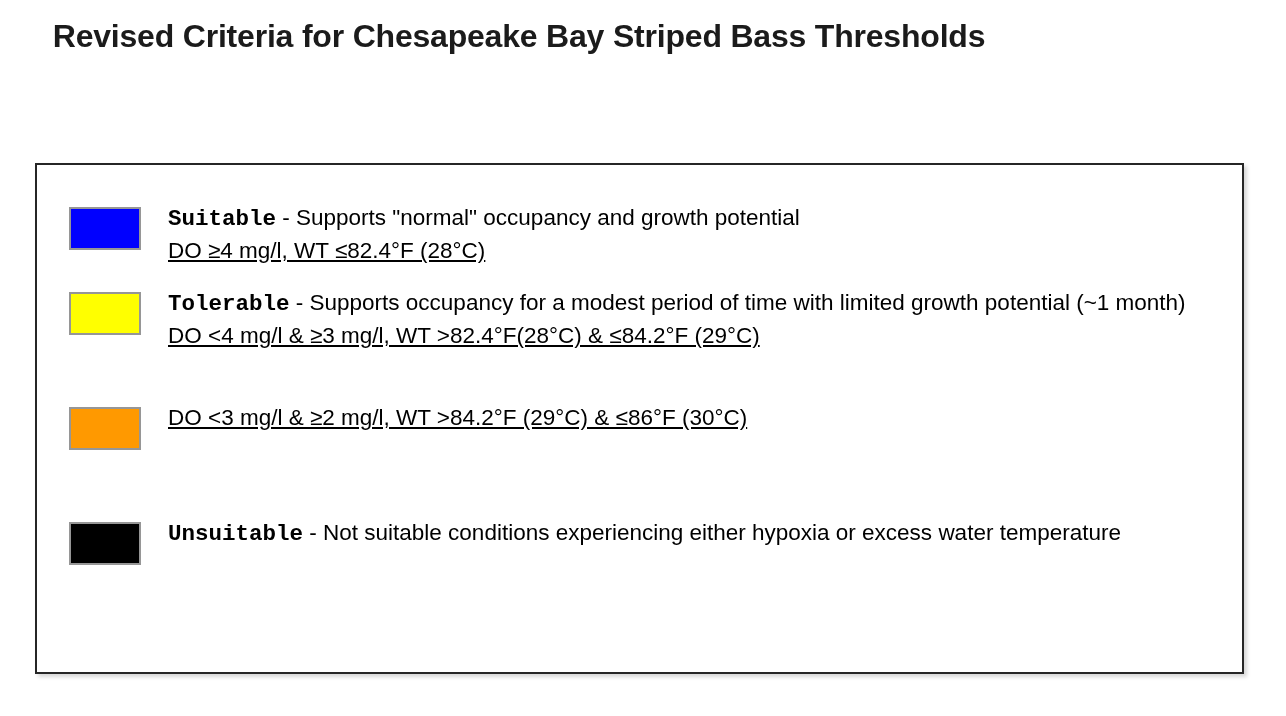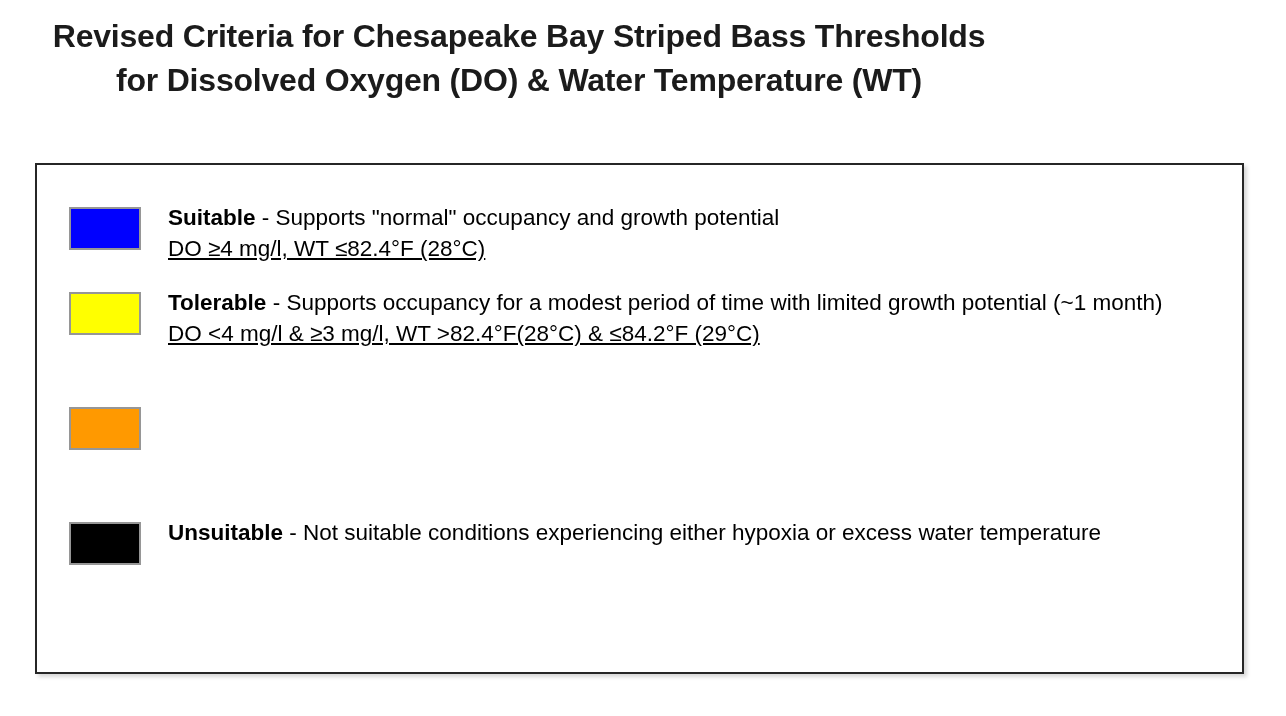--- a/index.html
+++ b/index.html
@@ -70,35 +70,35 @@
     position: absolute;
     left: 131px;
     width: 1058px;
     font-size: 22.5px;
     line-height: 31px;
     color: #000000;
     text-align: left;
   }
   .legend-text .term {
     font-weight: bold;
+    font-family: Liberation Mono, monospace;
   }
   .legend-text .desc-line {
     display: block;
   }
   .legend-text .crit-line {
     display: block;
     text-decoration: underline;
   }
 </style>
 </head>
 <body>
 
 <div id="slide-title">
   <span class="title-line">Revised Criteria for Chesapeake Bay Striped Bass Thresholds</span>
-  <span class="title-line">for Dissolved Oxygen (DO) &amp; Water Temperature (WT)</span>
 </div>
 
 <div id="legend-panel">
 
   <div class="legend-row" data-row="0">
     <div class="swatch" style="background: rgb(0, 0, 255);"></div>
     <div class="legend-text">
       <span class="desc-line"><span class="term">Suitable</span><span> - </span><span>Supports "normal" occupancy and growth potential</span></span>
       <span class="crit-line">DO ≥4 mg/l, WT ≤82.4°F (28°C)</span>
     </div>
@@ -108,20 +108,21 @@
     <div class="swatch" style="background: rgb(255, 255, 0);"></div>
     <div class="legend-text">
       <span class="desc-line"><span class="term">Tolerable</span><span> - </span><span>Supports occupancy for a modest period of time with limited growth potential (~1 month)</span></span>
       <span class="crit-line">DO &lt;4 mg/l &amp; ≥3 mg/l, WT &gt;82.4°F(28°C) &amp; ≤84.2°F (29°C)</span>
     </div>
   </div>
 
   <div class="legend-row" data-row="2">
     <div class="swatch" style="background: rgb(255, 153, 0);"></div>
     <div class="legend-text">
+      <span class="crit-line">DO &lt;3 mg/l &amp; ≥2 mg/l, WT &gt;84.2°F (29°C) &amp; ≤86°F (30°C)</span>
     </div>
   </div>
 
   <div class="legend-row" data-row="3">
     <div class="swatch" style="background: rgb(0, 0, 0);"></div>
     <div class="legend-text">
       <span class="desc-line"><span class="term">Unsuitable</span><span> - </span><span>Not suitable conditions experiencing either hypoxia or excess water temperature</span></span>
     </div>
   </div>
 

